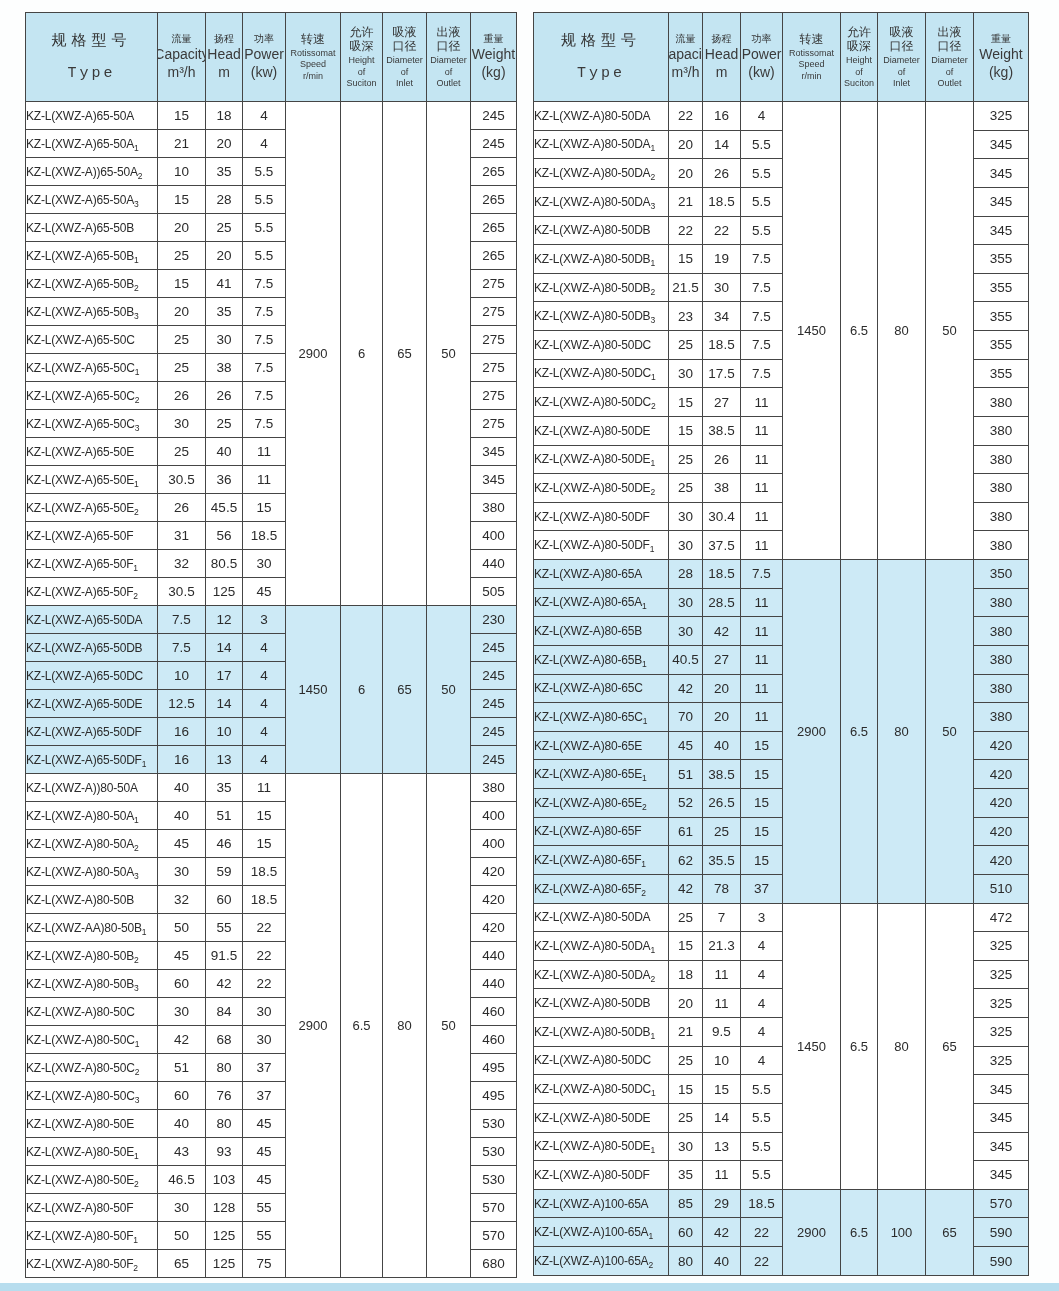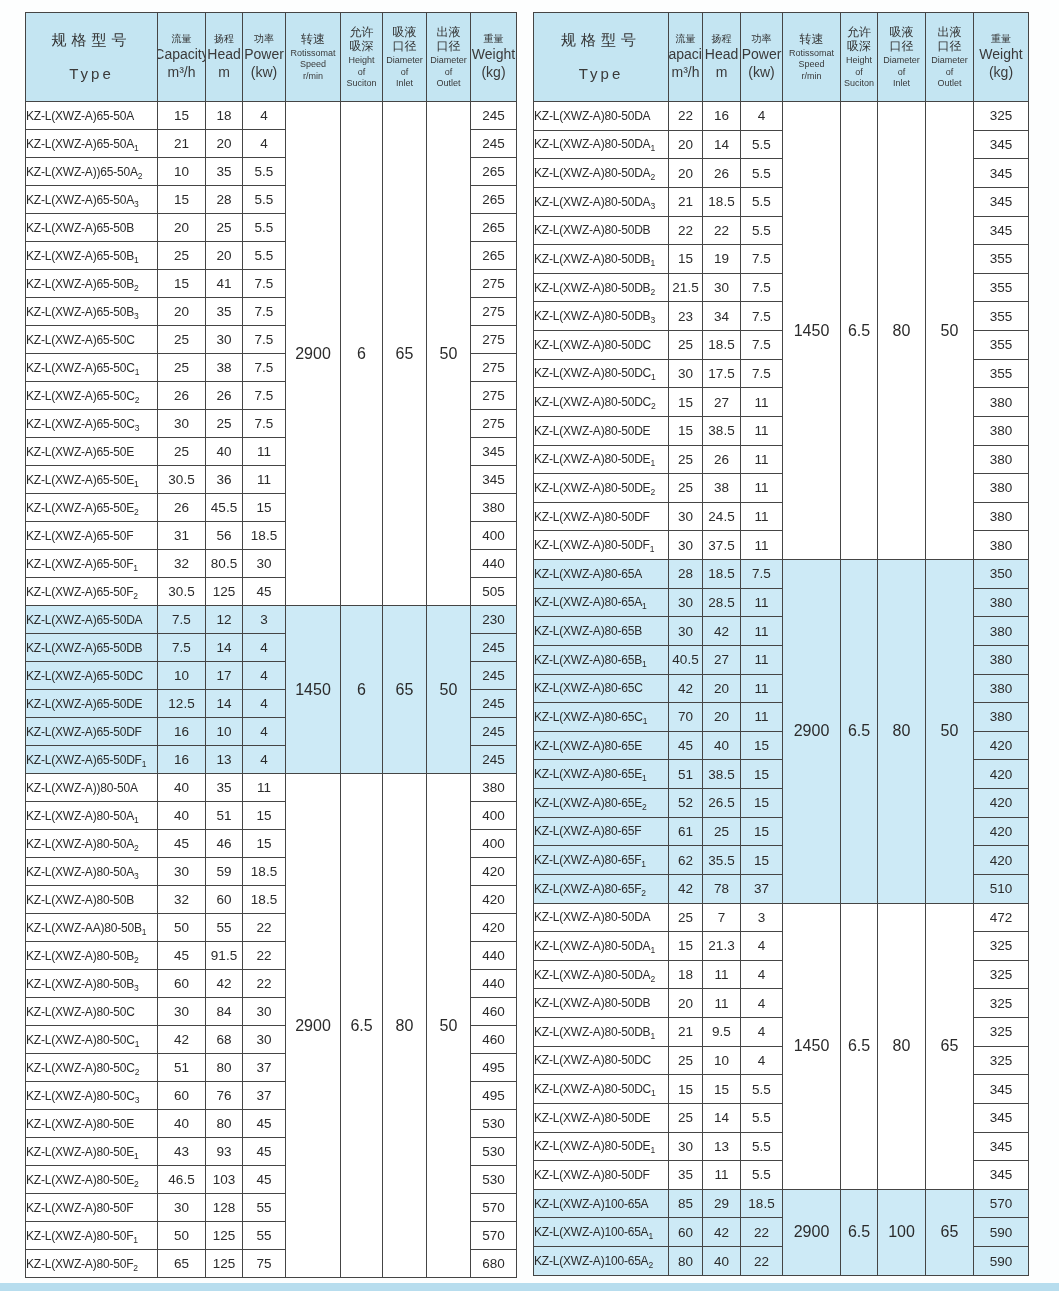--- a/index.html
+++ b/index.html
@@ -10,29 +10,29 @@
   #t0{left:25px;width:491px;}
   #t1{left:533px;width:495px;}
   table.spec th, table.spec td{border:1px solid #454545;padding:0;margin:0;overflow:hidden;}
   thead th{height:88px;background:#c4e5f2;font-weight:normal;}
   .hdr{display:flex;flex-direction:column;align-items:center;justify-content:center;
        line-height:1.2;gap:1px;}
   .hdr .zh{font-size:10px;color:#333;}
   .hdr .en{font-size:14px;color:#3a3a3a;}
   th.c0 .hdr{gap:16px;}
   th.c0 .zh{font-size:15px;letter-spacing:5px;}
-  th.c0 .en{font-size:15px;letter-spacing:3px;}
+  th.c0 .en{font-size:15px;letter-spacing:3px;font-family:Liberation Mono, monospace;}
   th.sm .zh{font-size:12px;line-height:1.15;}
   th.sm .en{font-size:9px;line-height:1.15;}
   tbody tr{height:28px;}
   tbody td{text-align:center;font-size:13.5px;background:#fff;}
   td.type-cell{text-align:left;padding-left:6px;font-size:12px;white-space:nowrap;
                letter-spacing:-0.2px;}
   td.type-cell sub{font-size:8.5px;line-height:0;}
-  td.merged{font-size:16px;}
+  td.merged{font-size:13px;}
   tr.hl td{background:#cdeaf6;}
   #bottom-strip{position:absolute;left:0;bottom:0;width:1059px;height:8px;background:#b7ddee;}
 </style>
 </head>
 <body>
 
 <div id="page">
   <table class="spec" id="t0">
       <colgroup>
         <col style="width: 132px;">
@@ -611,21 +611,21 @@
         <tr>
           <td class="type-cell"><span>KZ-L(XWZ-A)80-50DE</span><sub>2</sub></td>
           <td>25</td>
           <td>38</td>
           <td>11</td>
           <td>380</td>
         </tr>
         <tr>
           <td class="type-cell"><span>KZ-L(XWZ-A)80-50DF</span><sub></sub></td>
           <td>30</td>
-          <td>24.5</td>
+          <td>30.4</td>
           <td>11</td>
           <td>380</td>
         </tr>
         <tr>
           <td class="type-cell"><span>KZ-L(XWZ-A)80-50DF</span><sub>1</sub></td>
           <td>30</td>
           <td>37.5</td>
           <td>11</td>
           <td>380</td>
         </tr>

